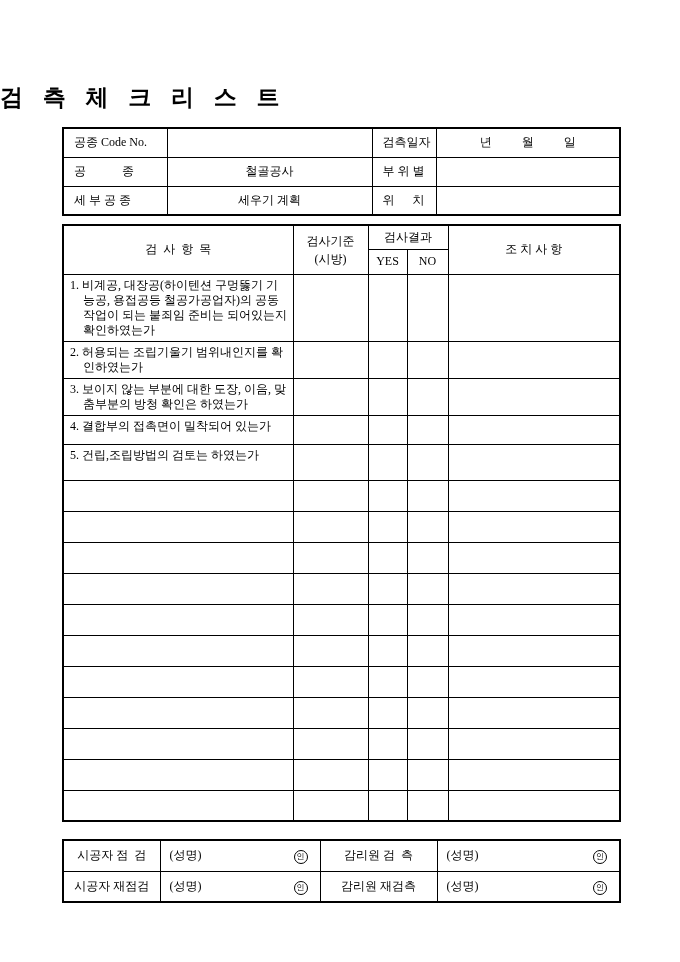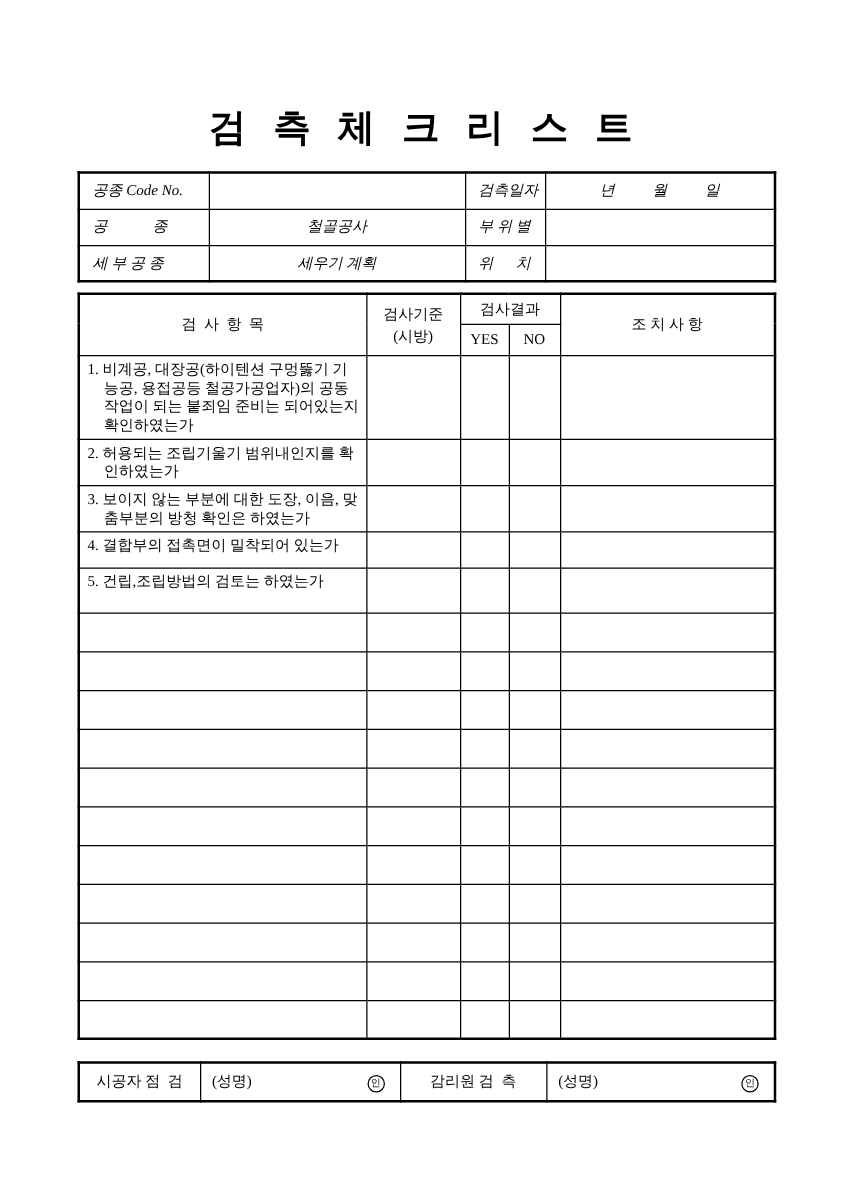--- a/index.html
+++ b/index.html
@@ -6,43 +6,42 @@
   html, body { background: #ffffff; }
   body {
     width: 680px; height: 962px;
     font-family: "Liberation Serif", "DejaVu Serif", serif;
     color: #000;
     position: relative;
   }
   .page { padding-top: 82px; }
 
   .title {
-    text-align: center;
-    font-size: 30px;
+    font-size: 23px;
     font-weight: bold;
     letter-spacing: 7px;
     white-space: pre;
     margin-bottom: 14px;
   }
 
   table {
     border-collapse: collapse;
     table-layout: fixed;
     width: 557px;
     margin-left: 62px;
     border: 2px solid #000;
   }
   td {
     border: 1px solid #000;
     font-size: 12px;
     overflow: hidden;
   }
 
   
-  .info-table td { height: 29px; vertical-align: middle; font-style: italic; }
+  .info-table td { height: 29px; vertical-align: middle; }
   .info-table .lbl { padding-left: 10px; white-space: pre; }
   .info-table .val-c { text-align: center; white-space: pre; }
 
   
   .main-table { margin-top: 8px; }
   .main-table .th {
     text-align: center;
     vertical-align: middle;
     white-space: pre;
   }
@@ -272,16 +271,36 @@
       <td class="role">감리원 검  측</td>
       <td class="name">
         <div class="inner">
           <span>(성명)</span>
           <span class="stamp">
                 <span>인</span>
               </span>
         </div>
       </td>
     </tr>
+    <tr>
+      <td class="role">시공자 재점검</td>
+      <td class="name">
+        <div class="inner">
+          <span>(성명)</span>
+          <span class="stamp">
+                <span>인</span>
+              </span>
+        </div>
+      </td>
+      <td class="role">감리원 재검측</td>
+      <td class="name">
+        <div class="inner">
+          <span>(성명)</span>
+          <span class="stamp">
+                <span>인</span>
+              </span>
+        </div>
+      </td>
+    </tr>
   </tbody>
     </table>
 
 </div>
 
 </body></html>

